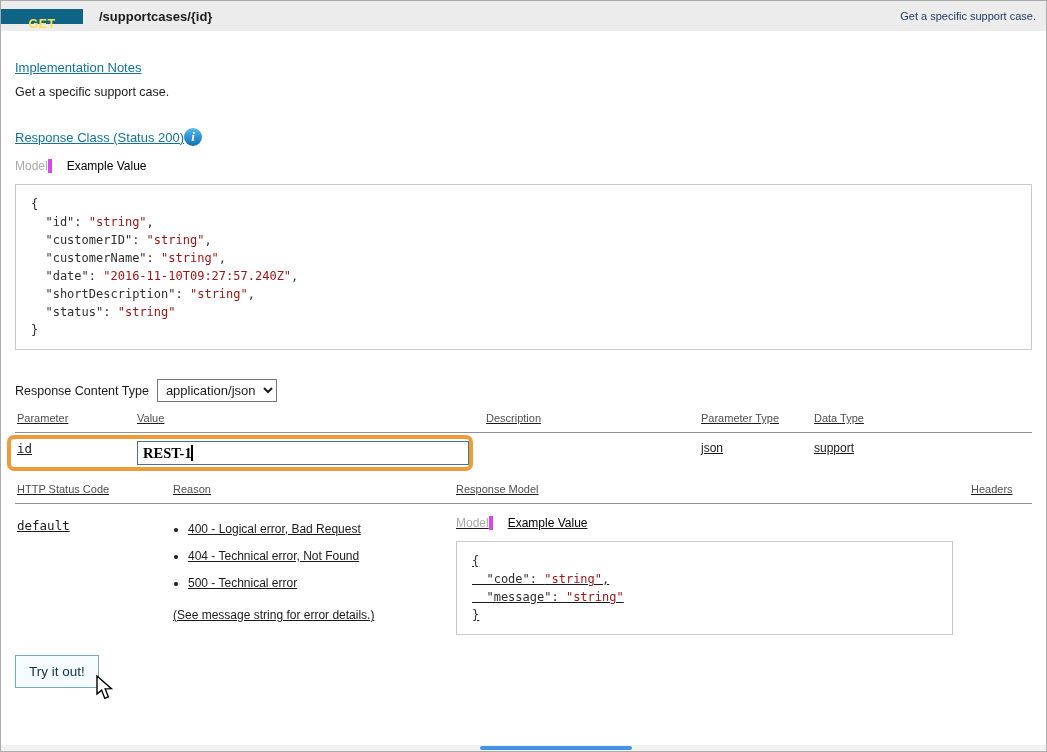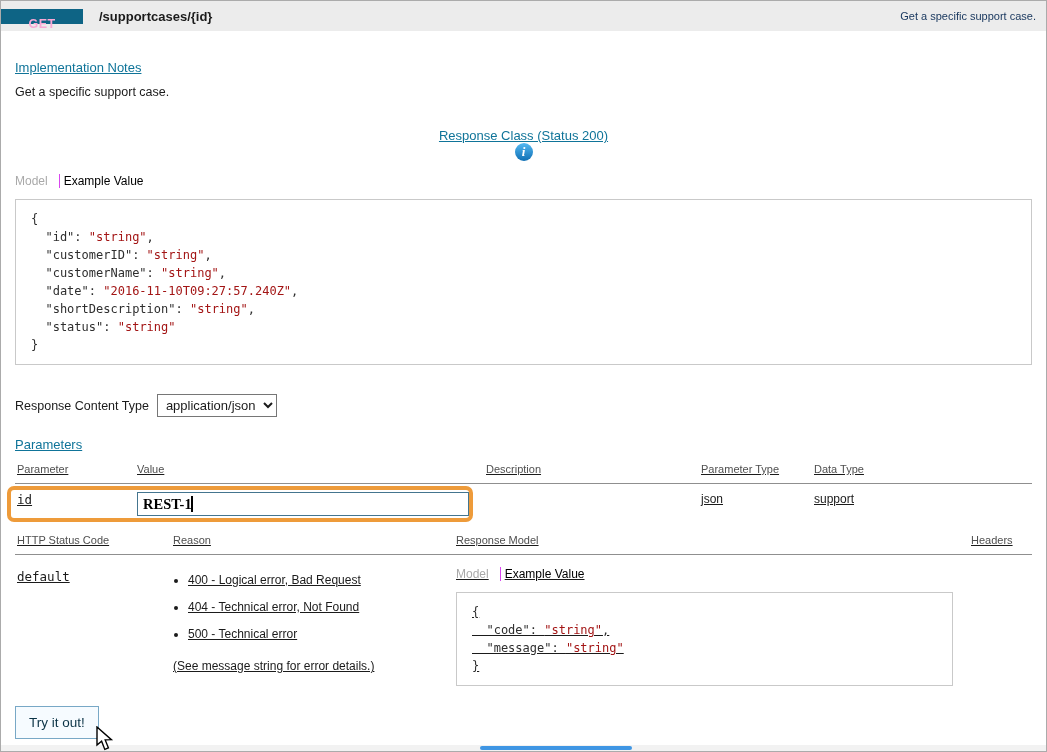--- a/index.html
+++ b/index.html
@@ -3,40 +3,40 @@
 <meta charset="utf-8">
 <style>
   * { margin:0; padding:0; box-sizing:border-box; }
   html,body { background:#fff; }
   body { font-family:"Liberation Sans","DejaVu Sans",sans-serif; color:#1b1b1b; }
   .page { position:relative; width:1047px; height:752px; border:1px solid #ababab; background:#fff; overflow:hidden; }
 
   
   .op-header { display:flex; align-items:center; height:30px; background:#ececec; }
   .method { flex:0 0 82px; height:15px; line-height:30px; text-align:center;
-            background:var(--method-bg,#0e6485); color:#f9a8d4; font-weight:bold; font-size:12.5px;
+            background:var(--method-bg,#0e6485); color:#fde047; font-weight:bold; font-size:12.5px;
             letter-spacing:.4px; cursor:pointer; }
   .path { margin-left:16px; font-weight:bold; font-size:13px; color:#1b1b1b; cursor:pointer; }
   .summary { margin-left:auto; padding-right:10px; font-size:11px; color:#17365d; }
 
   .body { padding:0 14px; }
   a.link { color:var(--link,#0f7499); font-size:13px; text-decoration:underline; cursor:pointer; }
   .impl-row { margin-top:27px; }
   .notes-text { margin-top:9px; font-size:12.5px; }
 
-  .rc-row { margin-top:29px; display:flex; align-items:center;flex-direction:column; }
+  .rc-row { margin-top:29px; display:flex; align-items:center; }
   .info-icon { width:18px; height:18px; border-radius:50%;
                background:linear-gradient(var(--info-icon-top,#54b9f2),var(--info-icon-bottom,#0f6fb4));
                color:#fff; font:italic bold 13px/18px "Liberation Serif",serif; text-align:center; cursor:pointer; }
 
   .tabs { margin-top:13px; font-size:12px; display:flex; align-items:center; }
   .tab { cursor:pointer; }
   .tab.inactive { color:#a9a9a9; }
   .tab.active { color:#000; }
-  .tab + .tab { margin-left:11px; padding-left:4px; border-left:1px solid #d946ef; }
+  .tab + .tab { padding-left:15px; border-left:4px solid #d946ef; }
 
   pre.code-block { margin-top:11px; border:1px solid #c9c9c9; padding:10px 15px;
                    font-family:"DejaVu Sans Mono","Liberation Mono",monospace; font-size:12px;
                    line-height:1.5; color:#2e2e2e; white-space:pre; background:#fff; }
   pre .str { color:var(--string-value,#a31515); }
 
   .ct-row { margin-top:29px; display:flex; align-items:center; font-size:12.5px; }
   .ct-row select { margin-left:8px; font-size:13px; padding:2px 4px; border:1px solid #767676;
                    background:#fff; font-family:inherit; color:#1b1b1b; }
 
@@ -112,23 +112,20 @@
   "status": <span class="str">"string"</span>
 }</pre>
 
     <div class="ct-row">
       <span>Response Content Type</span>
       <select>
         <option>application/json</option>
       </select>
     </div>
 
-    <div class="section-row">
-      <a class="link">Parameters</a>
-    </div>
 
     <table class="params-table">
       <colgroup>
           <col style="width:120px">
           <col style="width:349px">
           <col style="width:215px">
           <col style="width:113px">
           <col>
         </colgroup>
       <thead>

